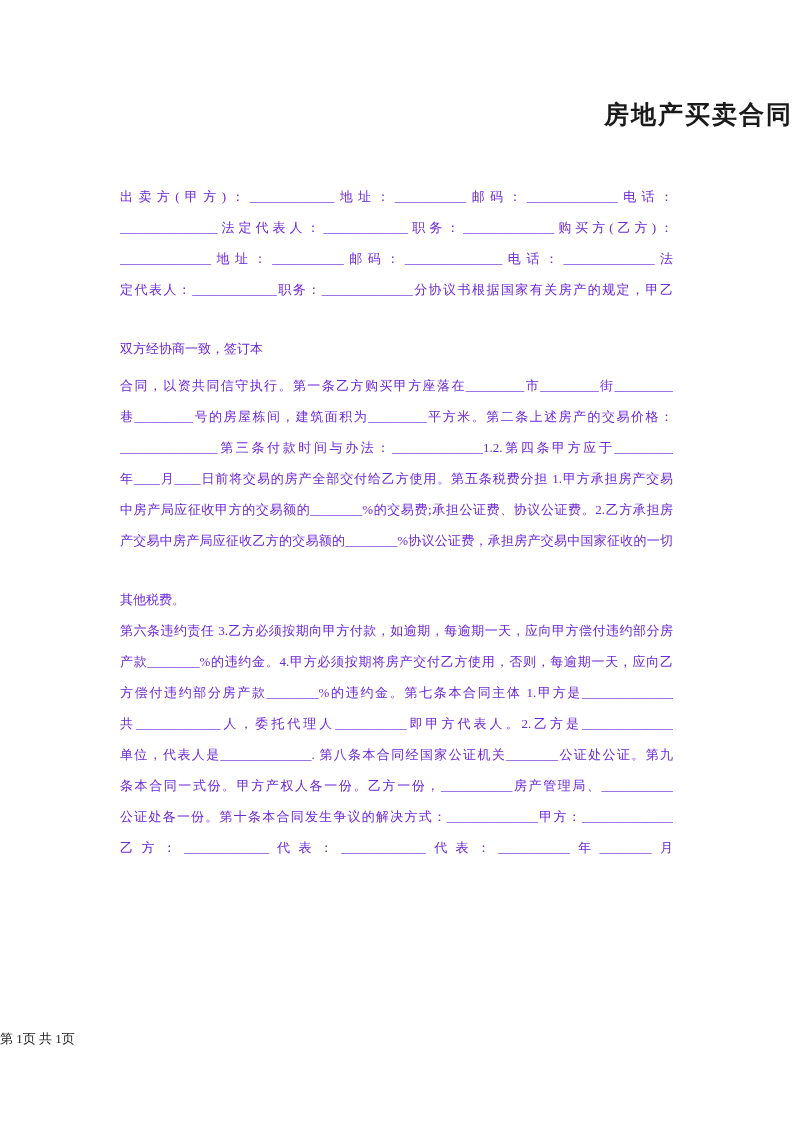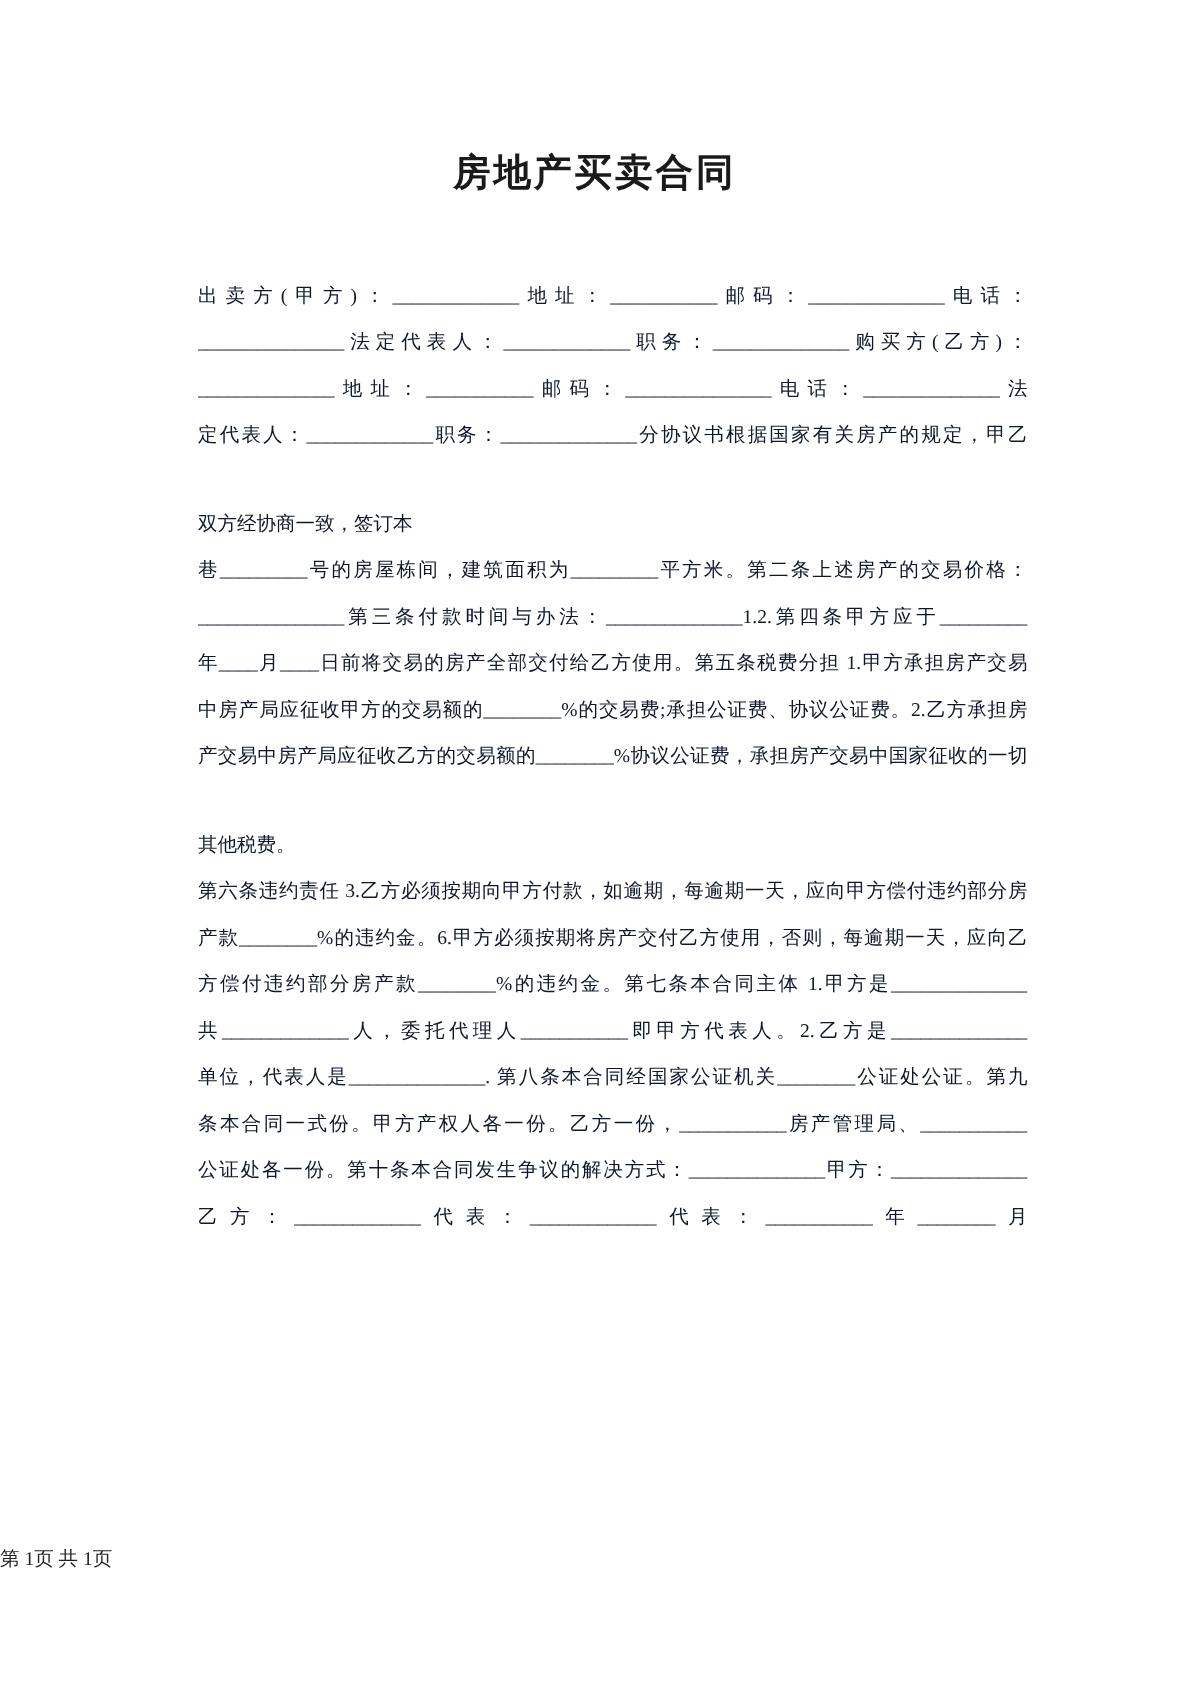--- a/index.html
+++ b/index.html
@@ -14,33 +14,33 @@
     height: 1122px;
     background: #ffffff;
     overflow: hidden;
     color: #1f1f1f;
   }
   .doc-title {
     position: absolute;
     top: 98px;
     left: 0;
     width: 793px;
-    text-align: center;
+    text-align: right;
     font-size: 25px;
     font-weight: bold;
     letter-spacing: 2px;
     color: #1a1a1a;
   }
   .doc-body {
     position: absolute;
     top: 181px;
-    left: 132px;
+    left: 120px;
     width: 553px;
     font-size: 13px;
-    color: #0f172a;
+    color: #6d28d9;
   }
   .line {
     height: 31px;
     line-height: 31px;
     overflow: hidden;
     text-align: justify;
     text-align-last: justify;
     white-space: normal;
   }
   .line-end {
@@ -66,28 +66,29 @@
 <div class="page">
 
   <div class="doc-title">房地产买卖合同</div>
 
   <div class="doc-body">
     <div class="line">出卖方(甲方)：_____________地址：___________邮码：______________电话：</div>
     <div class="line">_______________法定代表人：_____________职务：______________购买方(乙方)：</div>
     <div class="line">______________地址：___________邮码：_______________电话：______________法</div>
     <div class="line">定代表人：_____________职务：______________分协议书根据国家有关房产的规定，甲乙</div>
     <div class="line line-end">双方经协商一致，签订本</div>
+    <div class="line para-start">合同，以资共同信守执行。第一条乙方购买甲方座落在_________市_________街_________</div>
     <div class="line">巷_________号的房屋栋间，建筑面积为_________平方米。第二条上述房产的交易价格：</div>
     <div class="line">_______________第三条付款时间与办法：______________1.2.第四条甲方应于_________</div>
     <div class="line">年____月____日前将交易的房产全部交付给乙方使用。第五条税费分担 1.甲方承担房产交易</div>
     <div class="line">中房产局应征收甲方的交易额的________%的交易费;承担公证费、协议公证费。2.乙方承担房</div>
     <div class="line">产交易中房产局应征收乙方的交易额的________%协议公证费，承担房产交易中国家征收的一切</div>
     <div class="line line-end">其他税费。</div>
     <div class="line">第六条违约责任 3.乙方必须按期向甲方付款，如逾期，每逾期一天，应向甲方偿付违约部分房</div>
-    <div class="line">产款________%的违约金。6.甲方必须按期将房产交付乙方使用，否则，每逾期一天，应向乙</div>
+    <div class="line">产款________%的违约金。4.甲方必须按期将房产交付乙方使用，否则，每逾期一天，应向乙</div>
     <div class="line">方偿付违约部分房产款________%的违约金。第七条本合同主体 1.甲方是______________</div>
     <div class="line">共_____________人，委托代理人___________即甲方代表人。2.乙方是______________</div>
     <div class="line">单位，代表人是______________. 第八条本合同经国家公证机关________公证处公证。第九</div>
     <div class="line">条本合同一式份。甲方产权人各一份。乙方一份，___________房产管理局、___________</div>
     <div class="line">公证处各一份。第十条本合同发生争议的解决方式：______________甲方：______________</div>
     <div class="line">乙方：_____________代表：_____________代表：___________年________月</div>
   </div>
 
   <div class="doc-footer">第 1页 共 1页</div>
 

